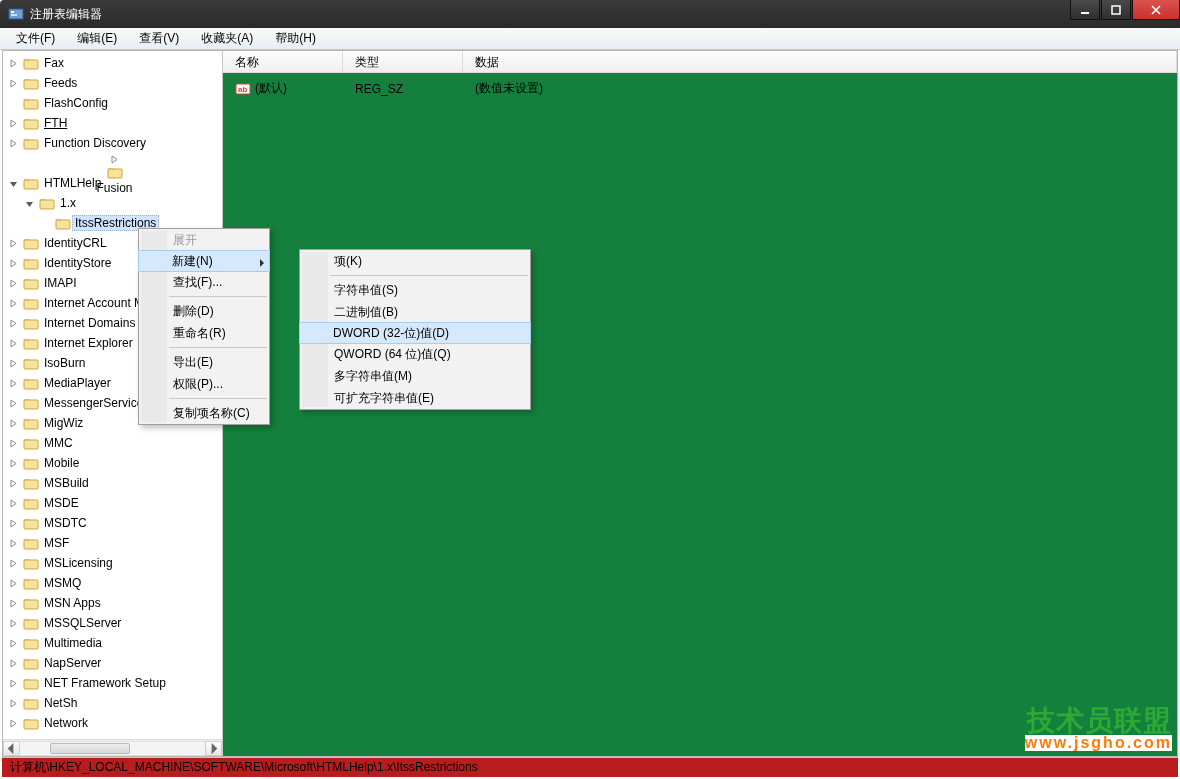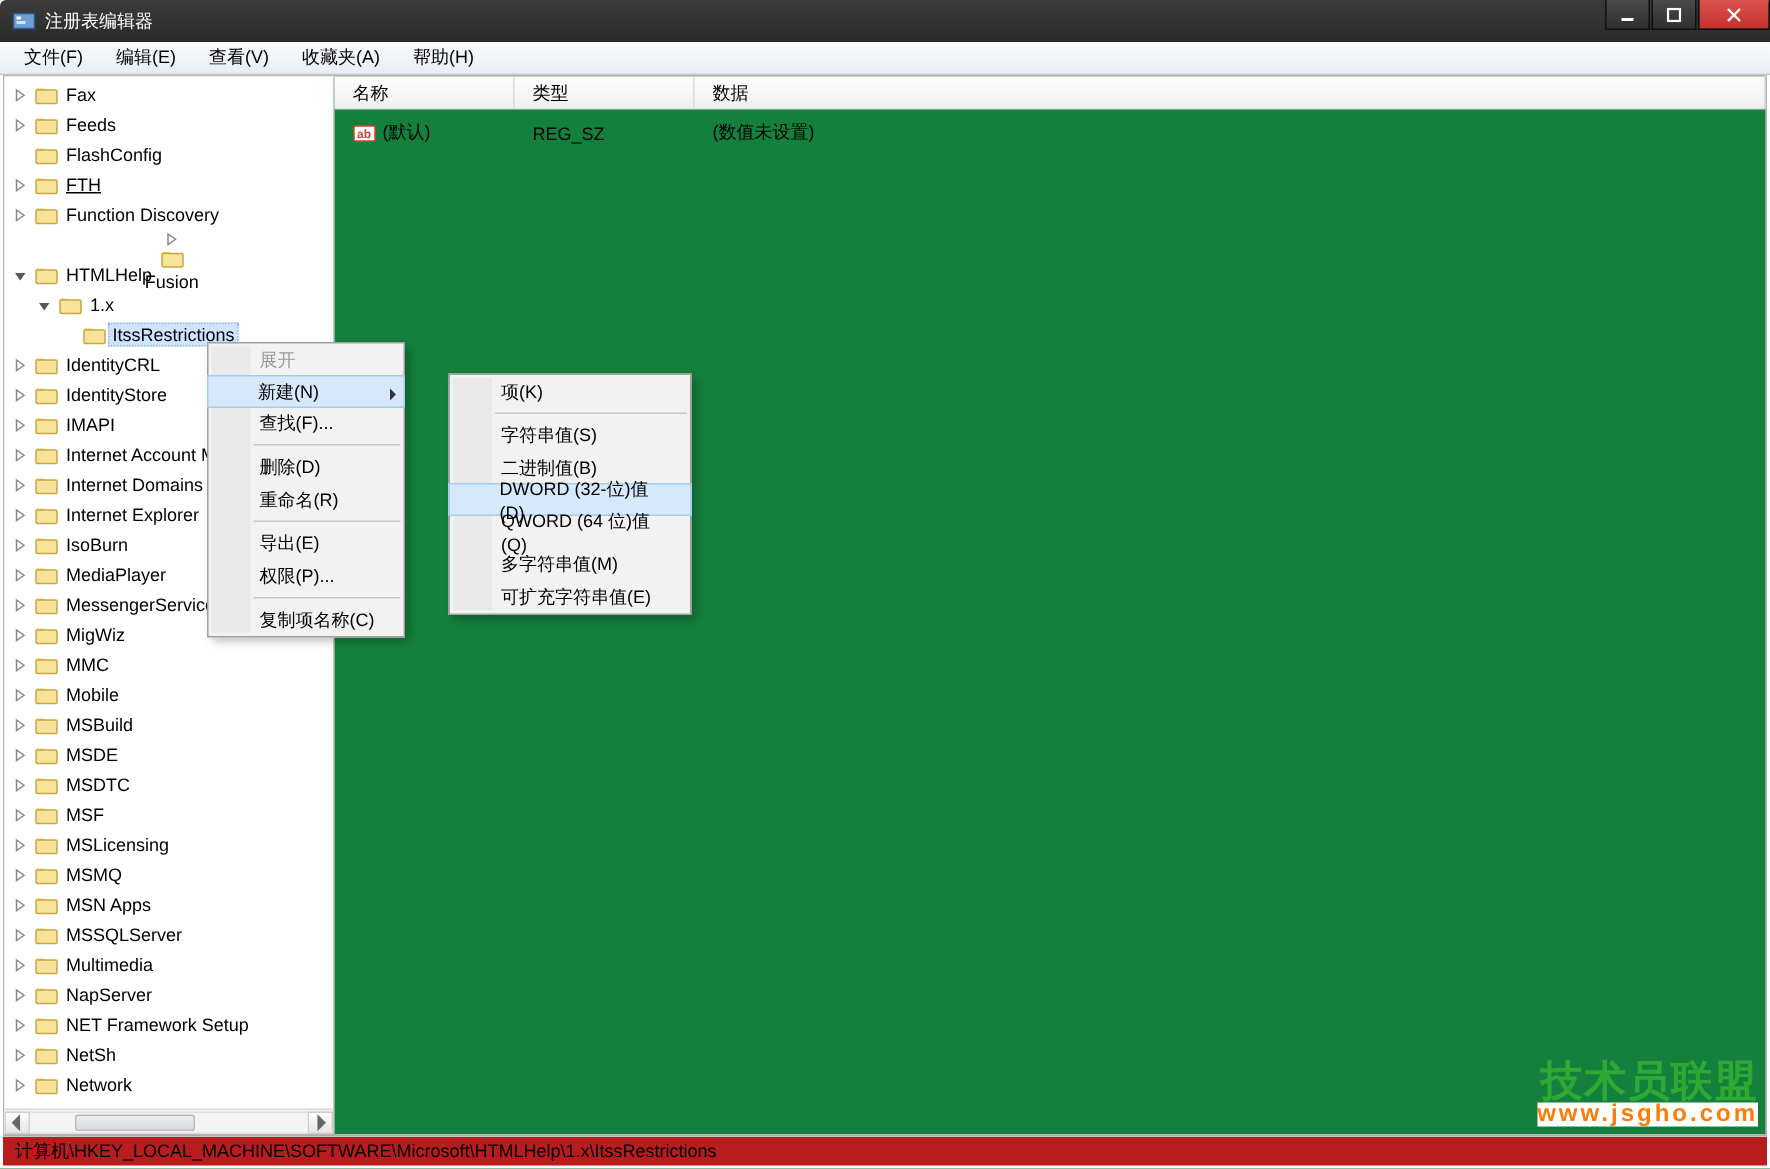--- a/index.html
+++ b/index.html
@@ -56,21 +56,21 @@
   
   .context-menu { position:absolute; background:#f2f2f2; border:1px solid #a0a0a0; box-shadow:3px 3px 6px rgba(0,0,0,0.25); font-size:12px; z-index:100;}
   .context-menu .strip { position:absolute; left:2px; top:2px; bottom:2px; width:26px; background:#e9e9e9;}
   .ctx-item { position:relative; height:22px; display:flex; align-items:center; padding-left:34px; padding-right:18px; cursor:default;}
   .ctx-item.disabled { color:#9a9a9a; }
   .ctx-item.highlight { background:#d6e8fb; border:1px solid #a4cdf3; margin: -1px; padding-left:33px; padding-right:17px;}
   .ctx-item.highlight.hasarrow::after { right:5px; }
   .ctx-sep { height:1px; background:#c9c9c9; margin:3px 2px 3px 30px;}
   .ctx-item.hasarrow::after { content:""; position:absolute; right:6px; top:8px; border-left:4px solid #333; border-top:4px solid transparent; border-bottom:4px solid transparent;}
   .ctx1 { left:138px; top:228px; width:132px;}
-  .ctx2 { left:299px; top:249px; width:162px;}
+  .ctx2 { left:299px; top:249px; width:232px;}
 
   
   .watermark { position:absolute; right:8px; bottom:28px; text-align:right; pointer-events:none; line-height:1;}
   .watermark .wm1 { font-size:28px; font-weight:800; color:#2eaa34; letter-spacing:1px;}
   .watermark .wm2 { font-size:16px; font-weight:700; color:#fa7d09; letter-spacing:2px; display:inline-block; background:#fff;}
 
   
   svg.folder-glyph .top { fill:#f4cf6c;}
   svg.folder-glyph .body { fill:#f8e39a;}
   svg.folder-glyph .outline { stroke:#c9a63f; fill:none; stroke-width:1;}

